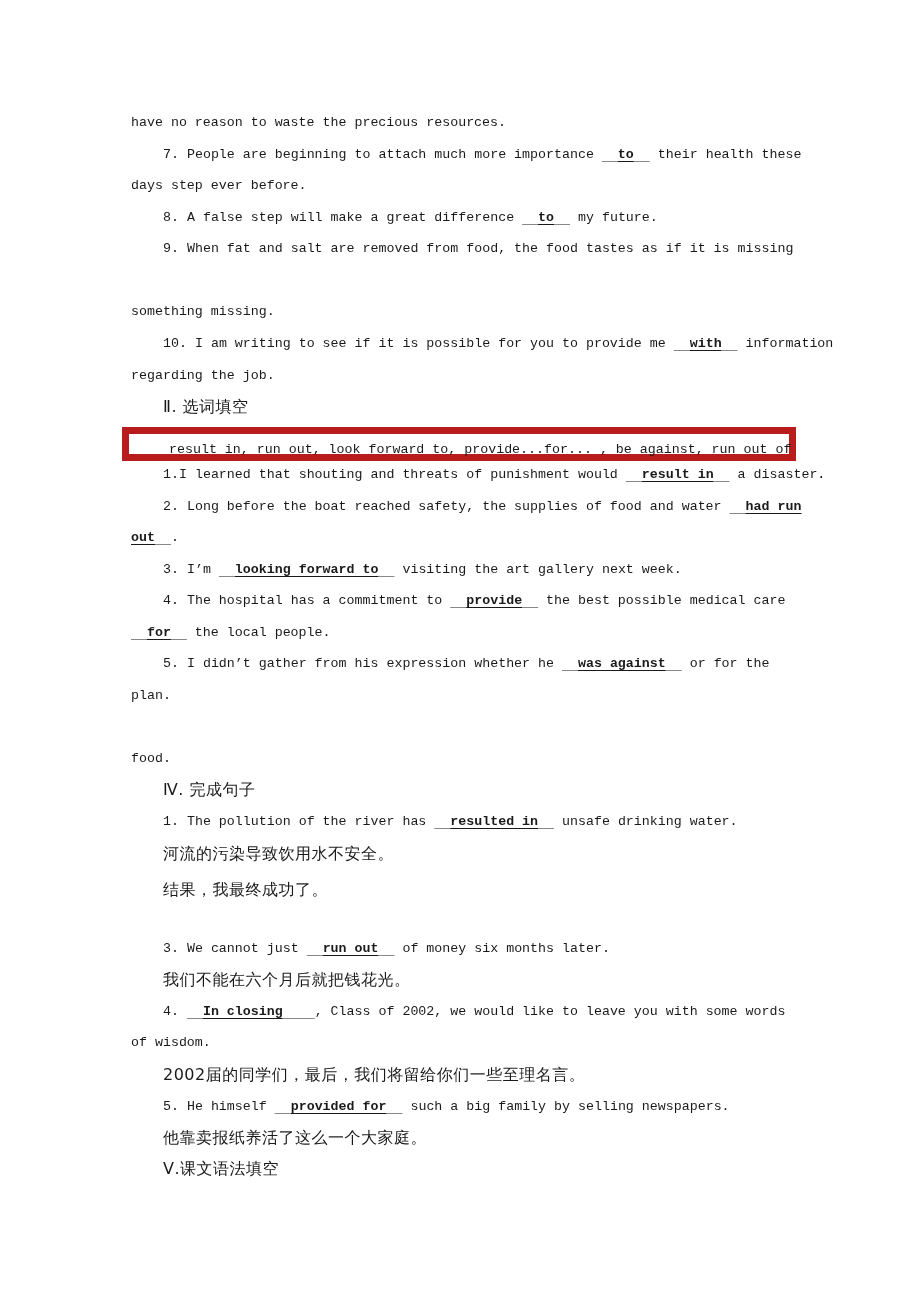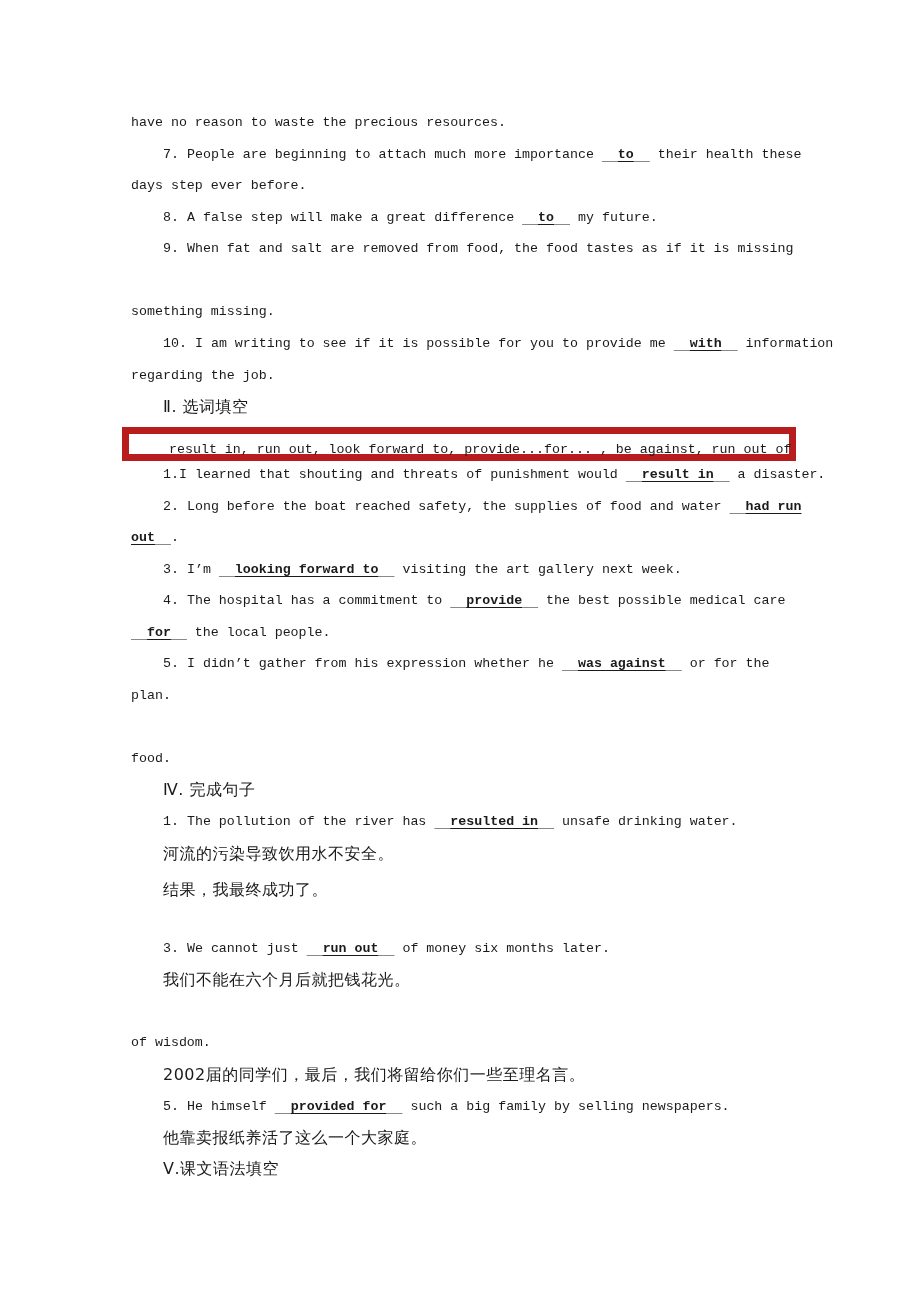--- a/index.html
+++ b/index.html
@@ -69,20 +69,21 @@
   <div class="line ind cn" style="top:781px">Ⅳ. 完成句子</div>
 
   <div class="line ind" style="top:813px"><span>1.</span> <span>The pollution of the river has </span><span class="blank">  <span class="ans">resulted in</span>  </span><span> unsafe drinking water.</span></div>
   <div class="line ind cn" style="top:845px">河流的污染导致饮用水不安全。</div>
 
   <div class="line ind cn" style="top:881px">结果，我最终成功了。</div>
 
   <div class="line ind" style="top:940px"><span>3.</span> <span>We cannot just </span><span class="blank">  <span class="ans">run out</span>  </span><span> of money six months later.</span></div>
   <div class="line ind cn" style="top:971px">我们不能在六个月后就把钱花光。</div>
 
+  <div class="line ind" style="top:1003px"><span>4.</span> <span class="blank">  <span class="ans">In closing</span>    </span><span>, Class of 2002, we would like to leave you with some words</span></div>
   <div class="line" style="top:1034px"><span>of wisdom.</span></div>
   <div class="line ind cn" style="top:1066px">2002届的同学们，最后，我们将留给你们一些至理名言。</div>
 
   <div class="line ind" style="top:1098px"><span>5.</span> <span>He himself </span><span class="blank">  <span class="ans">provided for</span>  </span><span> such a big family by selling newspapers.</span></div>
   <div class="line ind cn" style="top:1129px">他靠卖报纸养活了这么一个大家庭。</div>
 
   <div class="line ind cn" style="top:1160px">Ⅴ.课文语法填空</div>
 
 </div>
 

